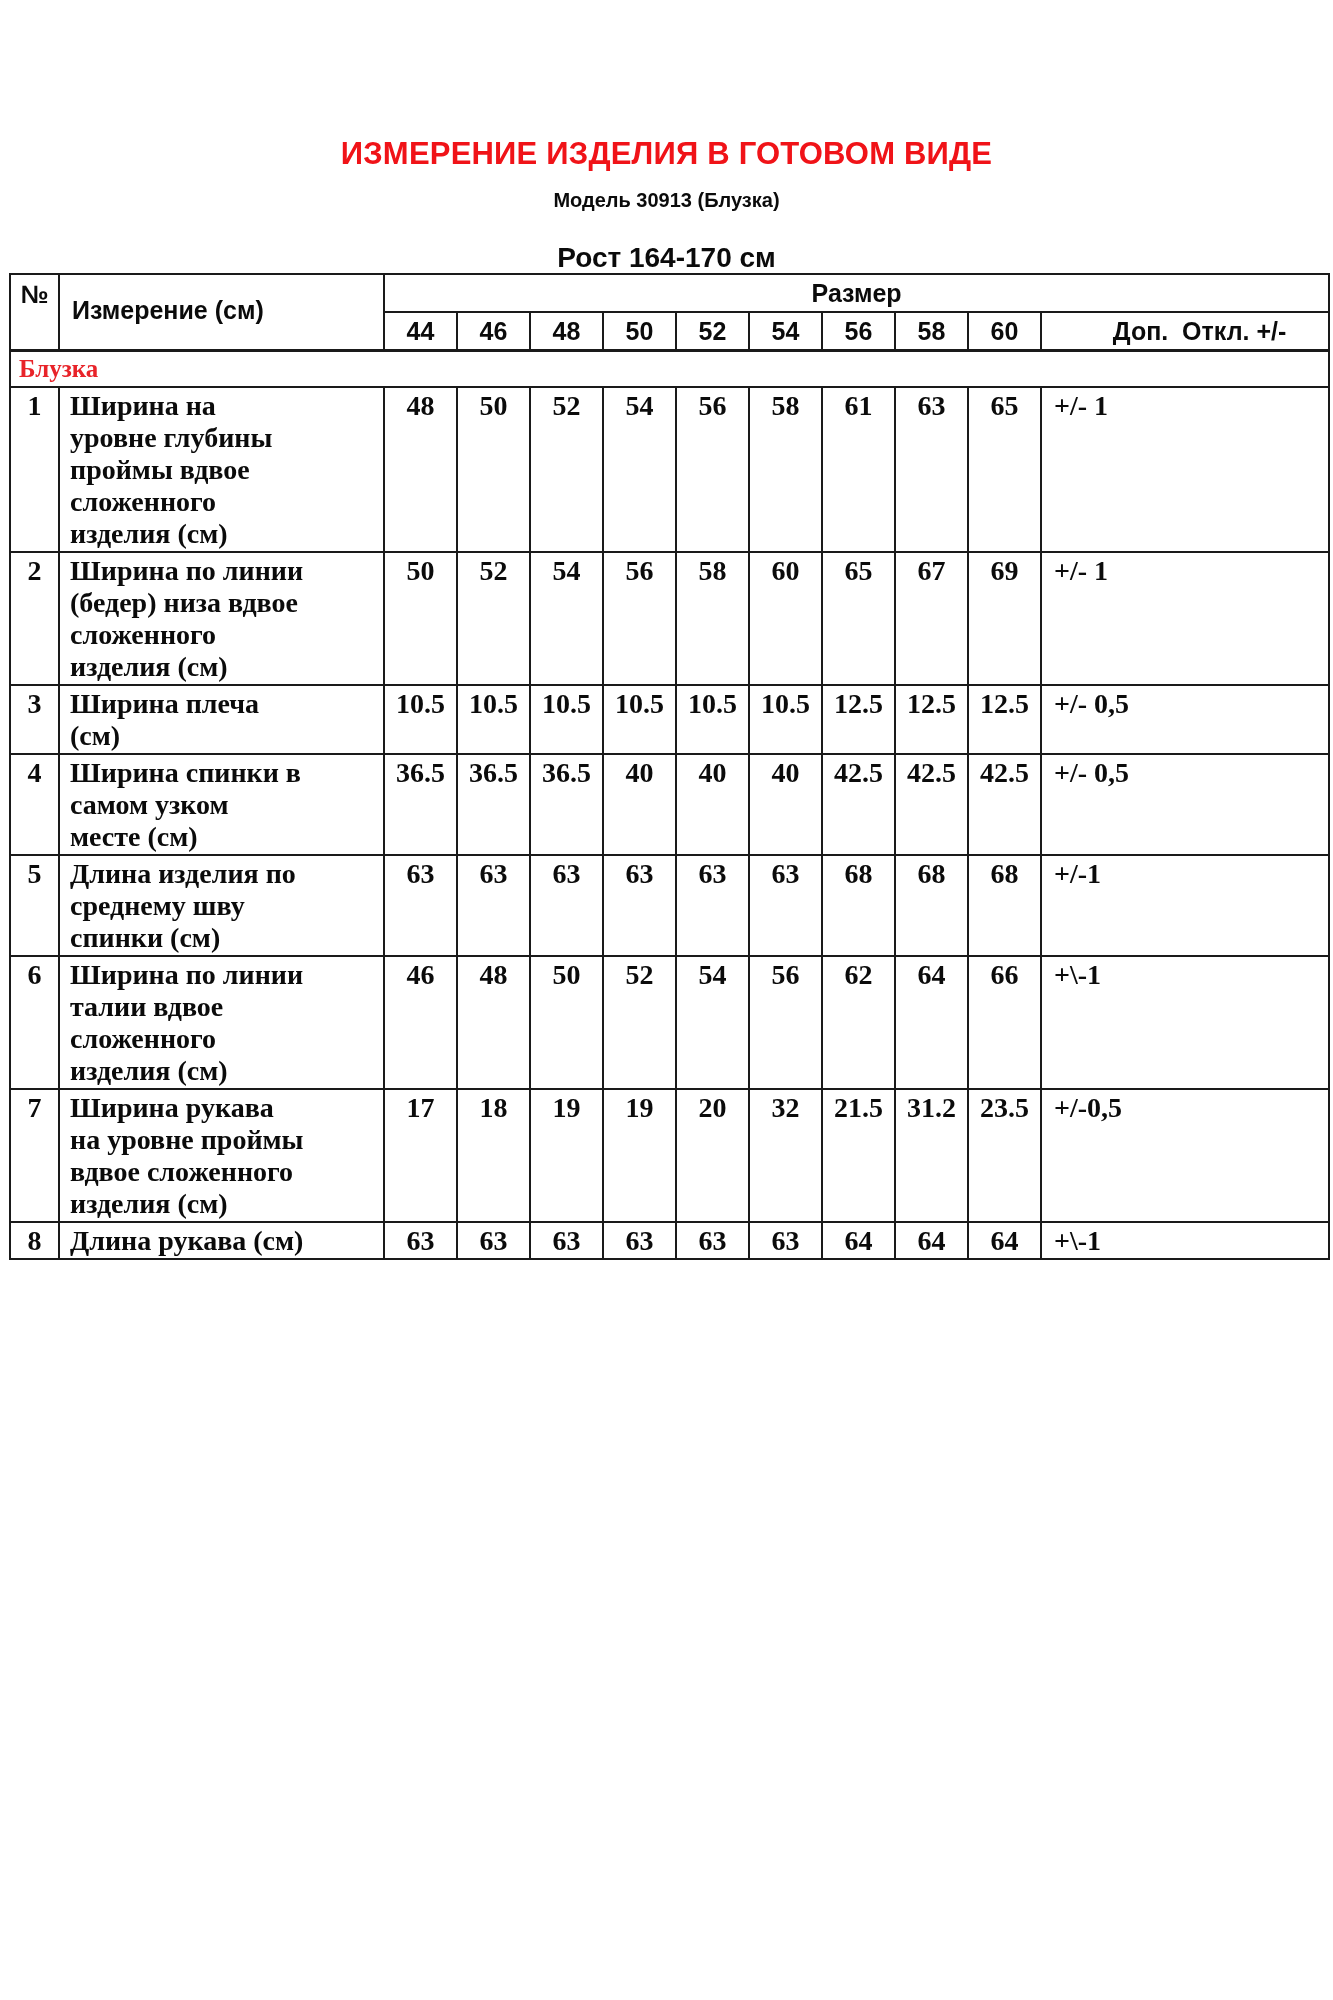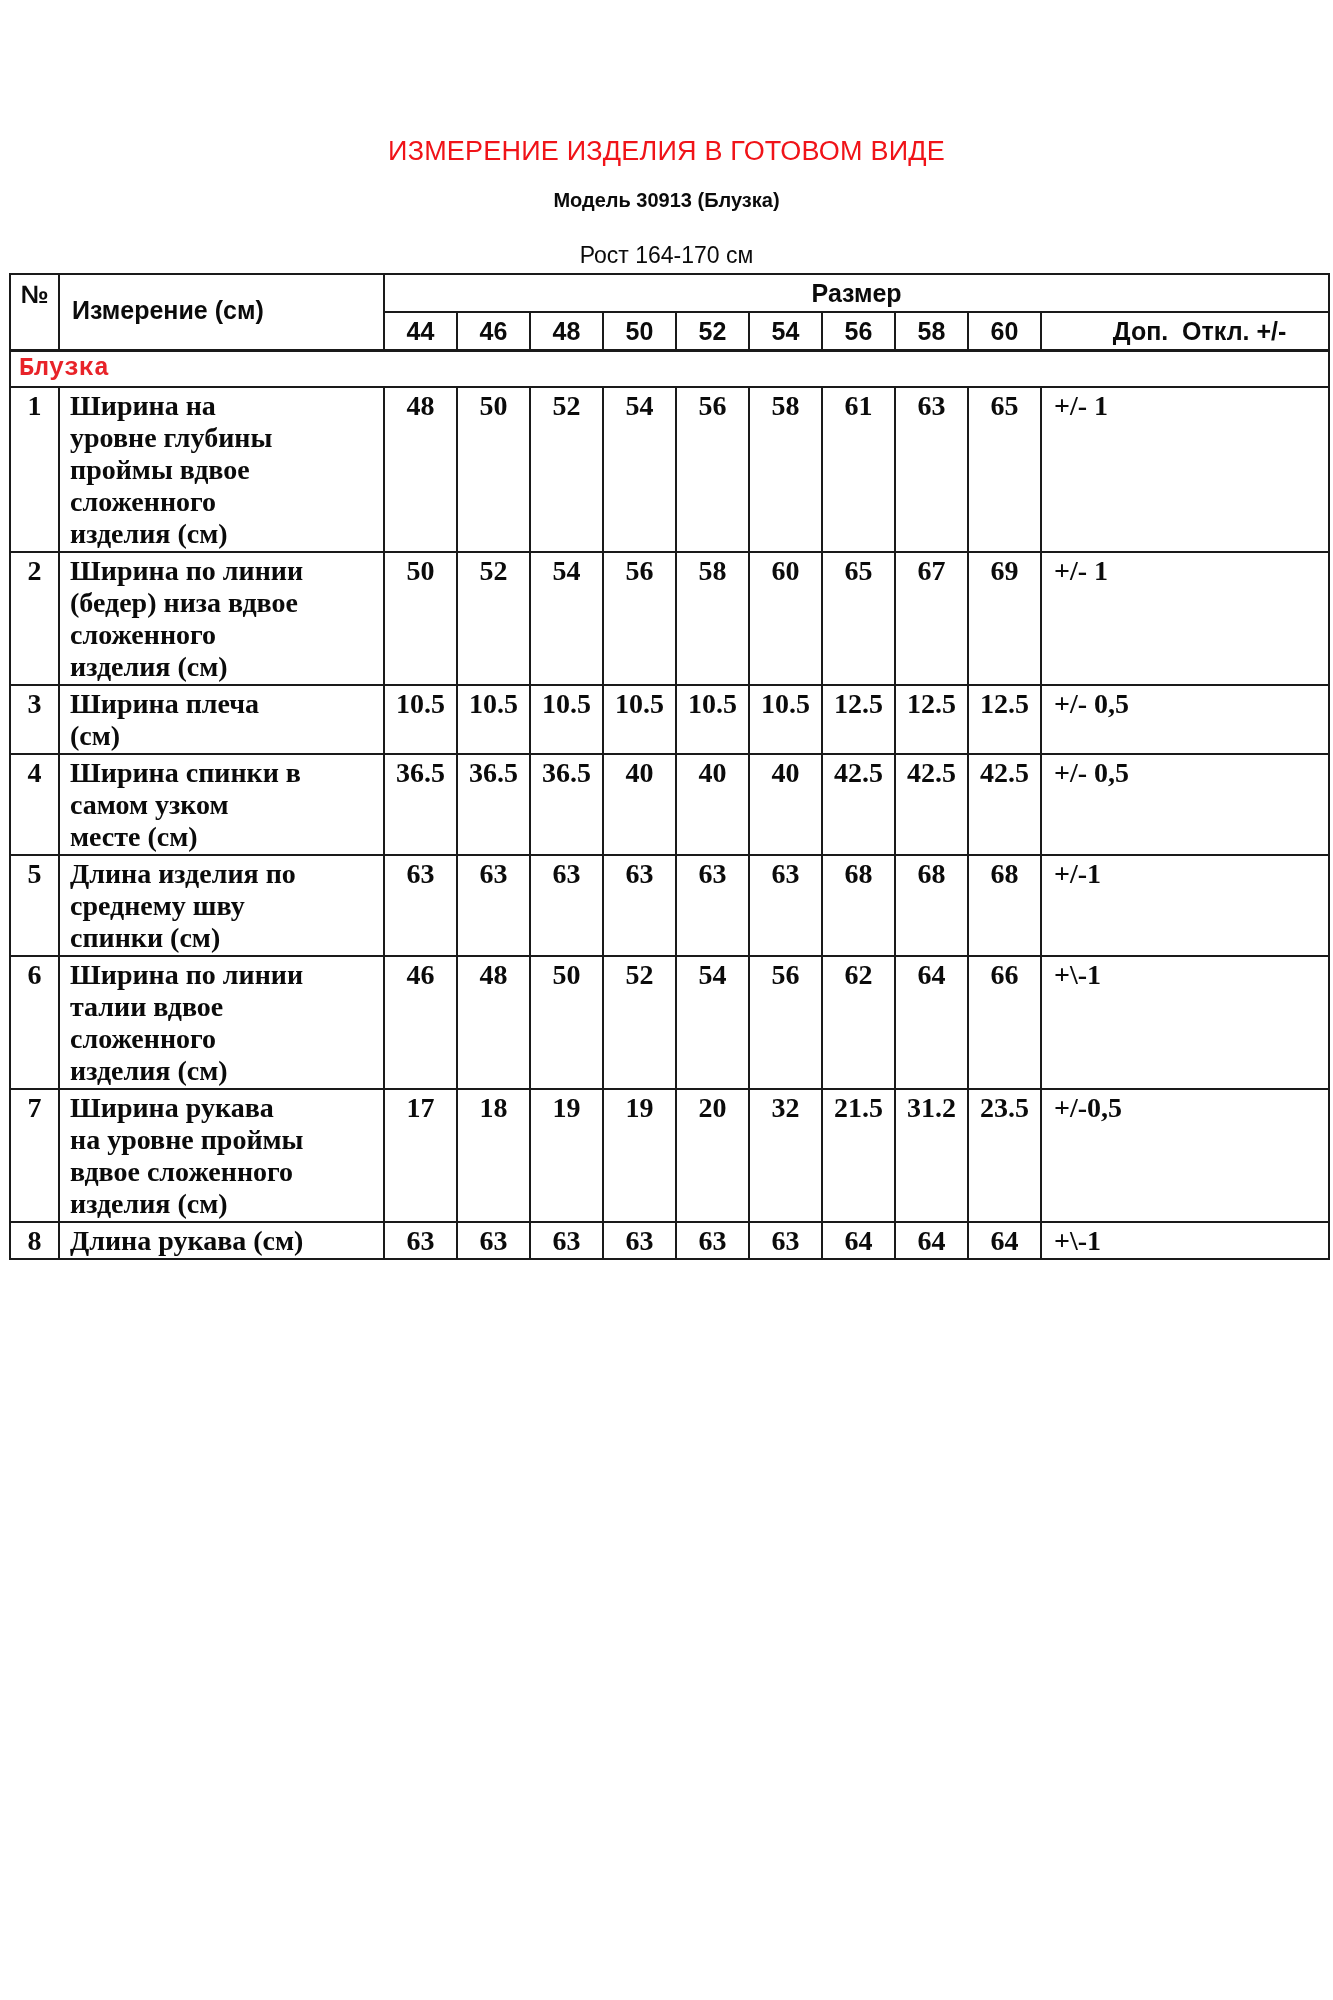--- a/index.html
+++ b/index.html
@@ -2,44 +2,44 @@
 <html lang="ru"><head>
 <meta charset="utf-8">
 <style>
   html,body{margin:0;padding:0;}
   body{
     width:1333px;height:2000px;position:relative;background:#ffffff;
     font-family:"Liberation Sans",sans-serif;color:#101010;
     -webkit-font-smoothing:antialiased;
   }
   .heading{position:absolute;left:0;width:1333px;text-align:center;white-space:pre;}
-  .doc-title{top:136px;font-size:27px;font-weight:normal;color:var(--title-red,#f01318);letter-spacing:.2px;}
+  .doc-title{top:136px;font-size:31px;font-weight:bold;color:var(--title-red,#f01318);letter-spacing:.2px;}
   .model-title{top:189px;font-size:20px;font-weight:bold;color:#0b0b0b;}
-  .height-note{top:242px;font-size:23px;font-weight:normal;color:#0b0b0b;}
+  .height-note{top:242px;font-size:28px;font-weight:bold;color:#0b0b0b;}
 
   table.meas{
     position:absolute;top:273px;left:9px;width:1319px;
     border-collapse:collapse;table-layout:fixed;
   }
   table.meas th,table.meas td{
     border:2px solid #1a1a1a;overflow:hidden;
   }
   thead th{
     font-family:"Liberation Sans",sans-serif;font-weight:bold;
     font-size:25px;line-height:32px;text-align:center;vertical-align:top;
     padding:2px 2px 1px 2px;color:#0b0b0b;
   }
   thead tr.h-row1 th{height:33px;}
   thead tr.h-row2 th{height:33px;margin-left:6px;}
   th.h-num{vertical-align:top;padding-top:3px;}
   th.h-name{text-align:left;padding-left:12px;vertical-align:top;padding-top:19px;}
   th.h-tol{white-space:pre;padding-left:31px;}
   tbody tr.section-row td{
     border-top-width:3px;
-    font-family:Liberation Mono, monospace;font-weight:bold;font-size:25px;
+    font-family:Liberation Serif, serif;font-weight:bold;font-size:25px;
     color:var(--section-red,#e82329);text-align:left;padding:1px 4px 1px 8px;height:32px;
     vertical-align:middle;
     margin-top:12px;
   }
   tbody td{
     font-family:"Liberation Serif","DejaVu Serif",serif;font-weight:bold;
     font-size:28px;line-height:32px;color:#0b0b0b;vertical-align:top;
     padding-top:2px;padding-bottom:1px;
   }
   td.c-num{text-align:center;}

